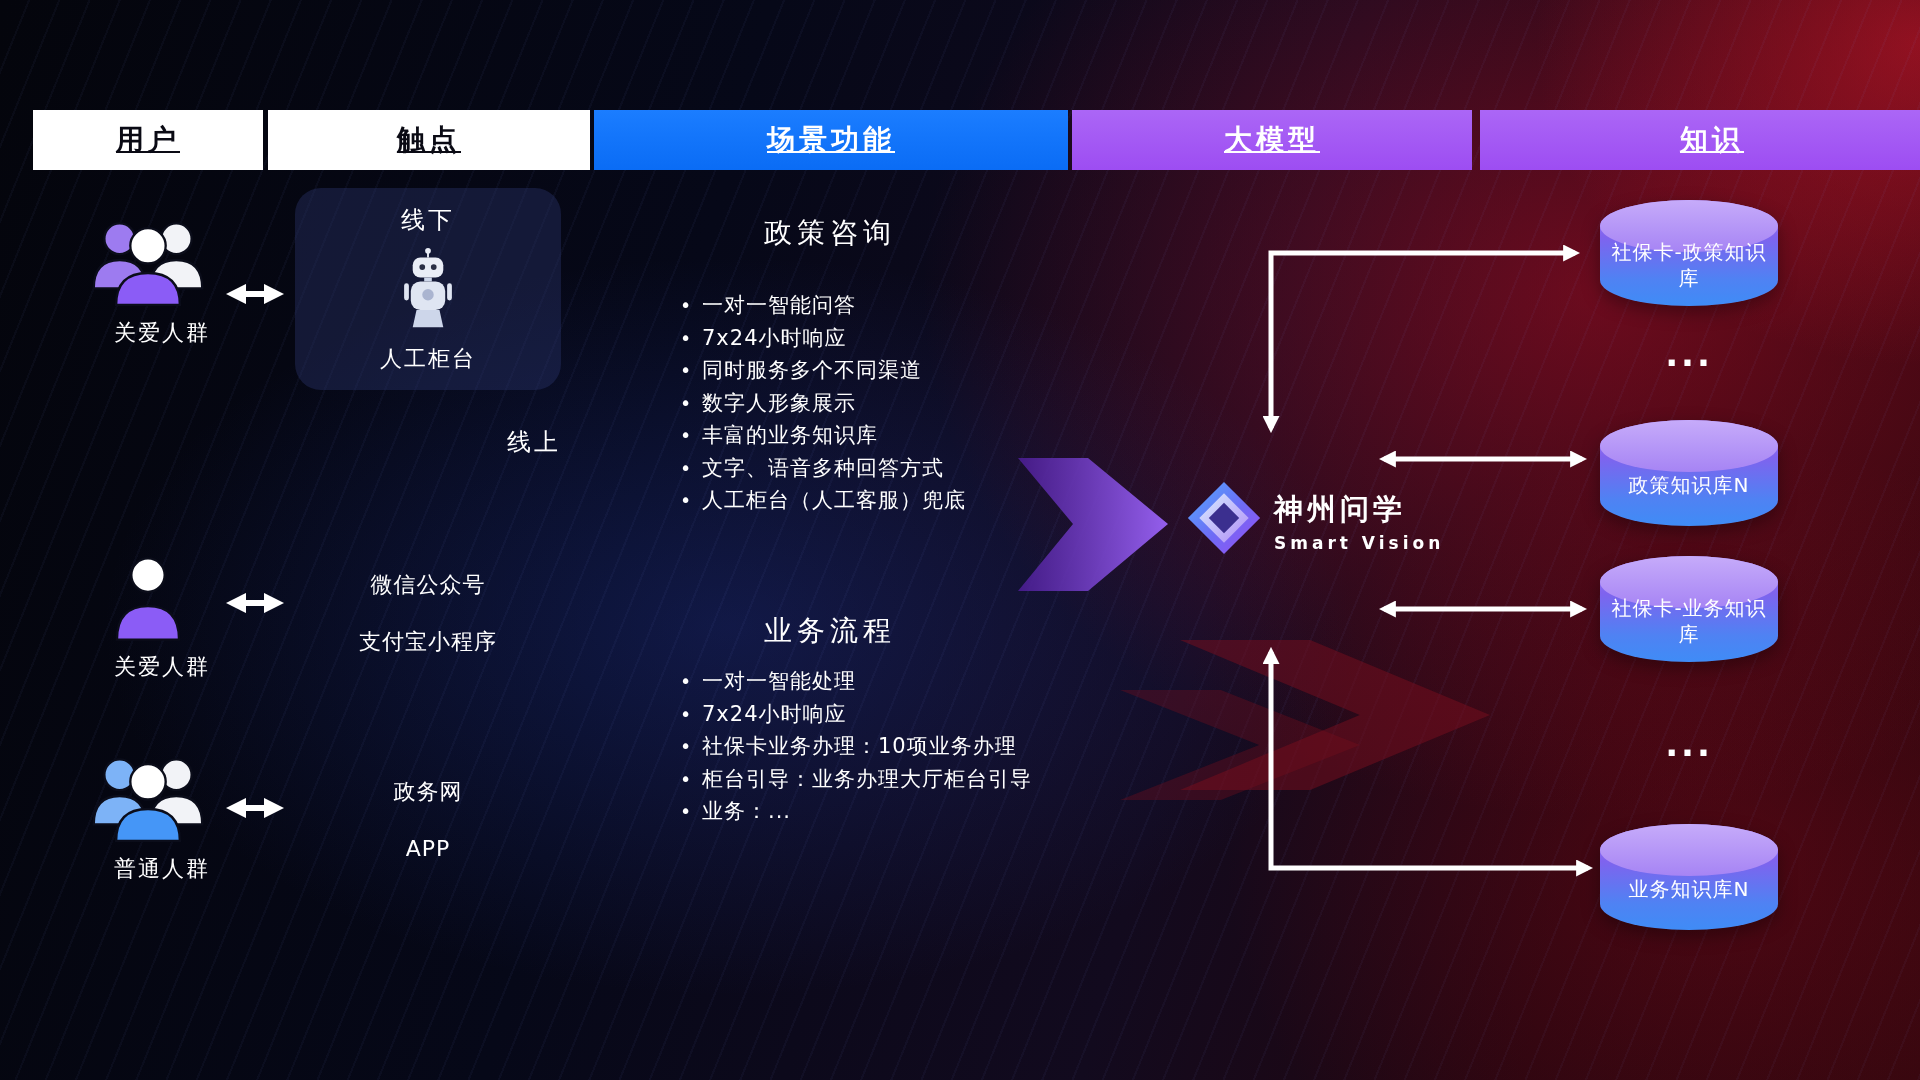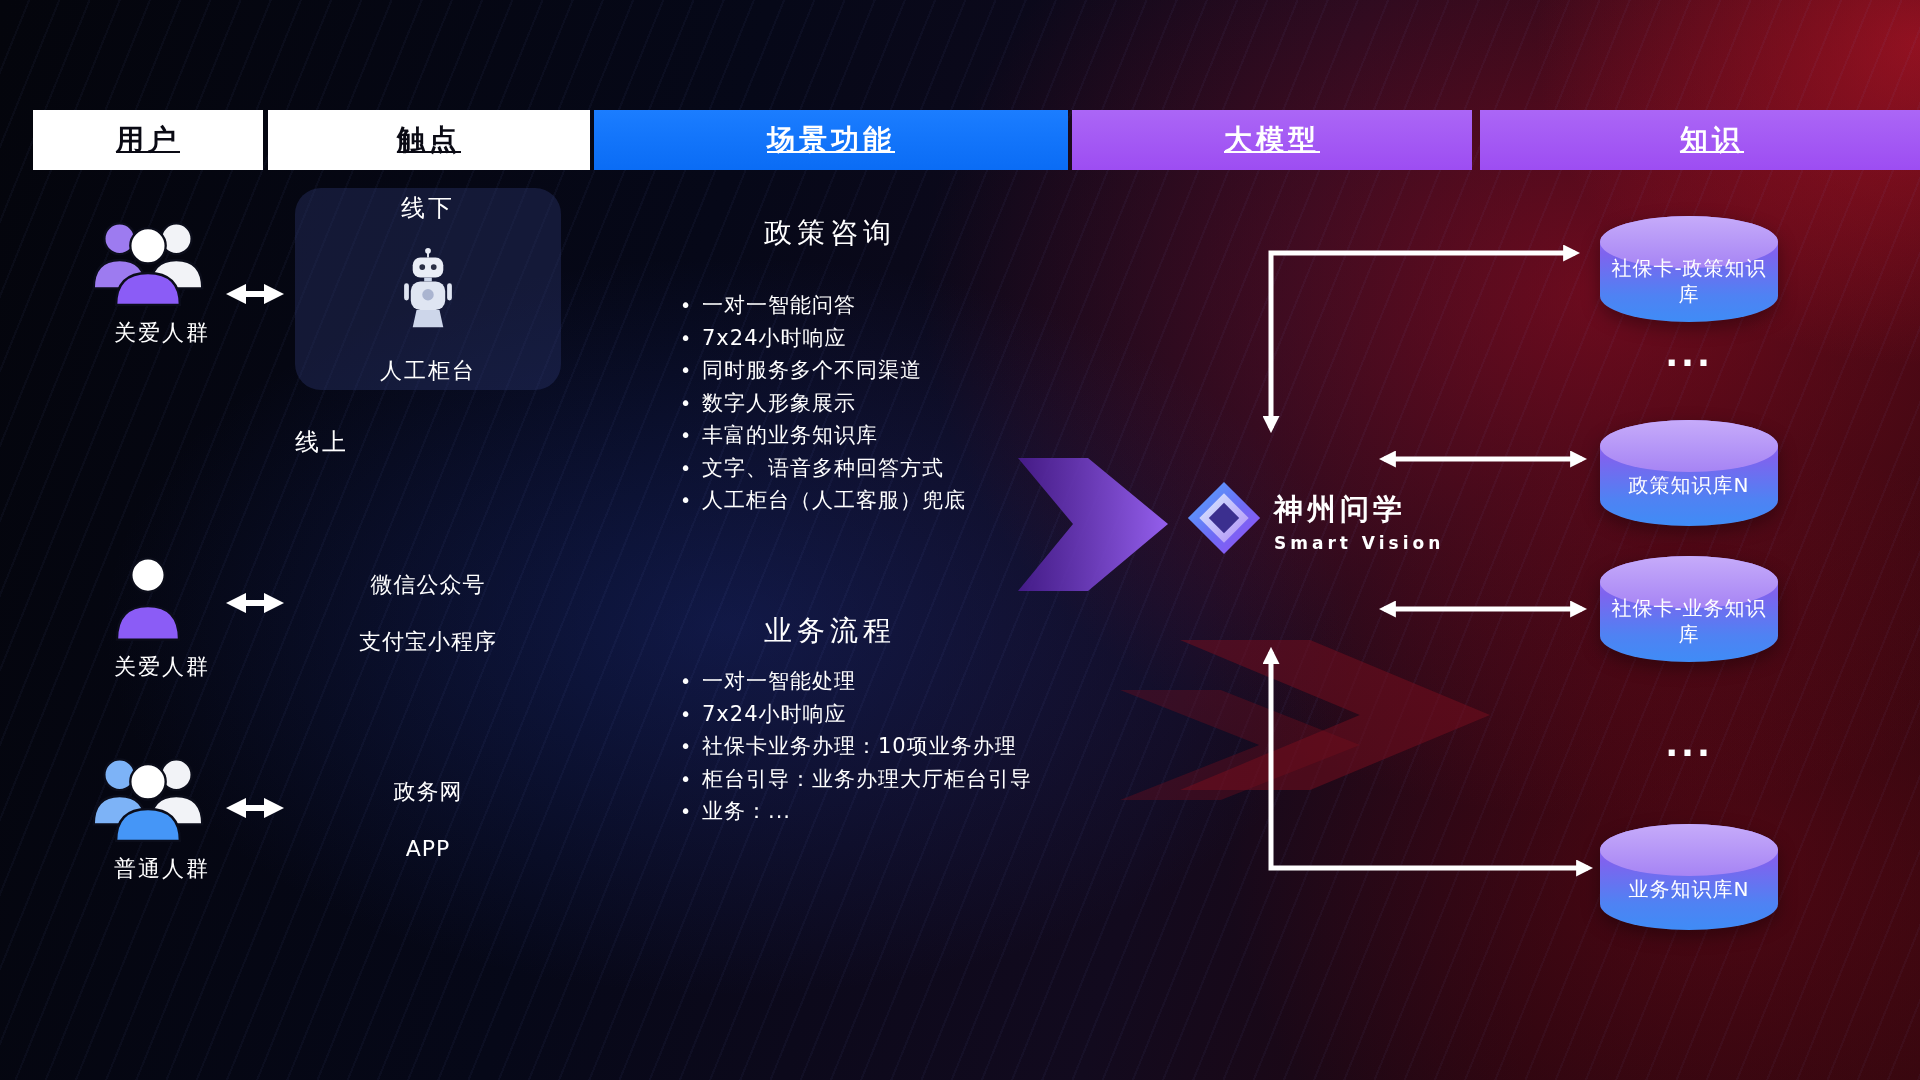--- a/index.html
+++ b/index.html
@@ -43,24 +43,24 @@
   .gp-shape{ stroke:#0b0d1a; stroke-width:2; }
   .u-purple .gp-left{ fill:#9d7bf0; } .u-purple .gp-right{ fill:#f2f3f7; }
   .u-purple .gp-front-head{ fill:#ffffff; } .u-purple .gp-front-body{ fill:var(--accent-purple,#8b5cf6); }
   .u-blue .gp-left{ fill:#7db3f7; } .u-blue .gp-right{ fill:#f2f3f7; }
   .u-blue .gp-front-head{ fill:#ffffff; } .u-blue .gp-front-body{ fill:#4596f7; }
   .u-purple .sp-head{ fill:#ffffff; } .u-purple .sp-body{ fill:var(--accent-purple,#8b5cf6); }
 
   
   .offline-panel { position:absolute; left:295px; top:188px; width:266px; height:202px;
     background:rgba(46,54,112,.38); border-radius:26px; display:flex; flex-direction:column;
-    align-items:center; justify-content:space-between; padding:4px 0; }
+    align-items:center; justify-content:space-between; padding:16px 0; }
   .tp-title { font-size:24px; letter-spacing:3px; }
   .tp-sub { font-size:22px; letter-spacing:2px; }
-  .online-title { position:absolute; left:295px; top:426px; width:266px; text-align:left;
+  .online-title { position:absolute; left:295px; top:426px; width:266px; text-align:right;
     font-size:24px; letter-spacing:3px; }
   .tp-item { position:absolute; left:295px; width:266px; text-align:center; font-size:22px;
     letter-spacing:1px; }
   .tpi0{top:570px} .tpi1{top:627px} .tpi2{top:777px} .tpi3{top:836px}
 
   
   .feat-title { position:absolute; left:630px; width:400px; text-align:center;
     font-size:28px; letter-spacing:5px; }
   .ft-policy{ top:214px; } .ft-business{ top:574px;margin-top:38px; }
   .feat-list { position:absolute; left:678px; list-style:none; }
@@ -81,21 +81,21 @@
   
   .db { position:absolute; left:1600px; width:178px; height:106px;
     border-radius:89px/26px;
     background:linear-gradient(180deg,#9d7bf5 0%,#7f63ee 35%,#4f82f3 75%,var(--db-blue,#3f8cf6) 100%);
     box-shadow:0 6px 18px rgba(0,0,0,.35); }
   .db-top { position:absolute; left:0; top:0; width:178px; height:52px; border-radius:50%;
     background:linear-gradient(180deg,#c6abfa,var(--db-top,#a684f4)); }
   .db-label { position:absolute; left:8px; right:8px; top:28px; bottom:4px; display:flex;
     align-items:center; justify-content:center; text-align:center; font-size:20px;
     line-height:26px; letter-spacing:1px; }
-  .db0{top:216px} .db1{top:420px} .db2{top:556px} .db3{top:824px}
+  .db0{top:200px} .db1{top:420px} .db2{top:556px} .db3{top:824px}
   .dots { position:absolute; left:1600px; width:178px; text-align:center; font-size:34px;
     font-weight:bold; letter-spacing:3px; }
   .dots0{top:334px} .dots1{top:724px}
 
   .arrows-overlay { position:absolute; inset:0; pointer-events:none; }
 </style>
 </head>
 <body>
 
 <div class="canvas">

